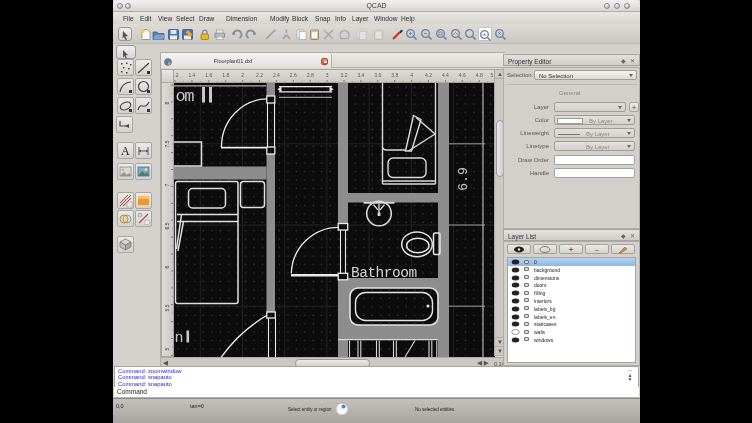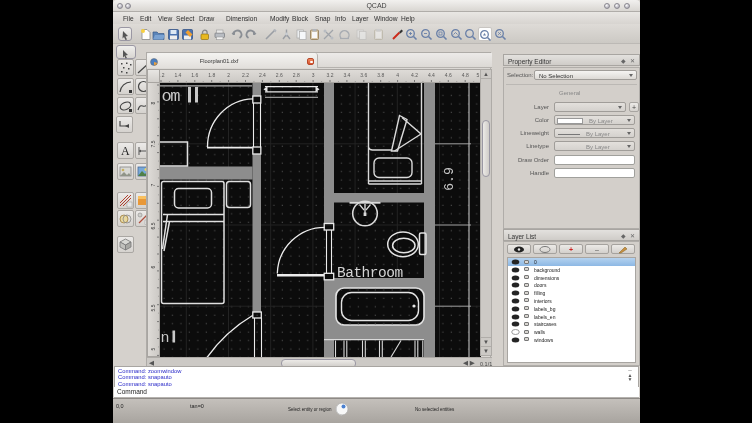--- a/index.html
+++ b/index.html
@@ -8,21 +8,21 @@
 .abs{position:absolute}
 #titlebar{left:0;top:0;width:527px;height:12px;background:linear-gradient(#f2f1ef,#d9d6d2);border-bottom:1px solid #b0ada9;border-radius:4px 4px 0 0}
 .tl{position:absolute;top:3px;width:6px;height:6px;border-radius:50%;background:radial-gradient(circle at 35% 30%,#fdfdfd,#9a97a5);border:1px solid #8a8890}
 #wtitle{position:absolute;left:0;right:0;top:2px;text-align:center;font-size:7px;color:#444}
 #menubar{left:0;top:12px;width:527px;height:12px;background:linear-gradient(#e9e7e4,#d7d4d0)}
 #menubar span{position:absolute;top:2.5px;font-size:6.6px;color:#2e2e2e}
 #toolbar{left:0;top:24px;width:527px;height:20px;background:linear-gradient(#dedbd7,#ccc9c4);border-bottom:1px solid #bcb9b5}
 #row2btn{left:3px;top:45px;width:20px;height:14px;background:linear-gradient(#f0efed,#d8d5d1);border:1px solid #9a97a3;border-radius:3px}
 #palette{left:2px;top:58px;width:44px;height:215px}
 .pb{position:absolute;width:17px;height:17px;background:linear-gradient(#eceae8,#d5d2ce);border:1px solid #aaa7a3;border-radius:2px}
-#mdi{left:33px;top:52px;width:345px;height:315px;background:#dbd8d4;border:1px solid #aeaba7}
+#mdi{left:47px;top:52px;width:345px;height:315px;background:#dbd8d4;border:1px solid #aeaba7}
 #tabbar{position:absolute;left:0;top:0;width:345px;height:15px;background:linear-gradient(#eceae8,#dcd9d5);border-bottom:1px solid #b5b2ae}
 #tab{position:absolute;left:0;top:0;width:171px;height:15px;background:linear-gradient(#f4f3f1,#e2dfdb);border-right:1px solid #b5b2ae;border-radius:3px 3px 0 0}
 #tabtitle{position:absolute;left:2px;top:4.5px;width:140px;text-align:center;font-size:5.6px;color:#333}
 #tabclose{position:absolute;left:160px;top:4.5px;width:7px;height:7px;border-radius:2px;background:linear-gradient(#f08a60,#d85430);border:1px solid #b84828}
 #tabclose:after{content:"";position:absolute;left:2px;top:2px;width:2.5px;height:2.5px;background:#fff;border-radius:1px}
 #corner{position:absolute;left:0px;top:16px;width:13px;height:14px;background:linear-gradient(#e8e6e3,#d2cfcb);border:1px solid #a8a5a1}
 #hruler{position:absolute;left:12.5px;top:16px;width:321px;height:14px;background:linear-gradient(#dedbd7,#ccc9c5);border:1px solid #a8a5a1;border-left:none;overflow:hidden}
 #vruler{position:absolute;left:0px;top:30px;width:13px;height:274px;background:linear-gradient(90deg,#dedbd7,#ccc9c5);border:1px solid #a8a5a1;border-top:none;overflow:hidden}
 #canvas{position:absolute;left:12.5px;top:30px;width:321px;height:274px}
 #vscroll{position:absolute;left:333px;top:16px;width:12px;height:287px;background:#ccc9c5;border:1px solid #aeaba7}

